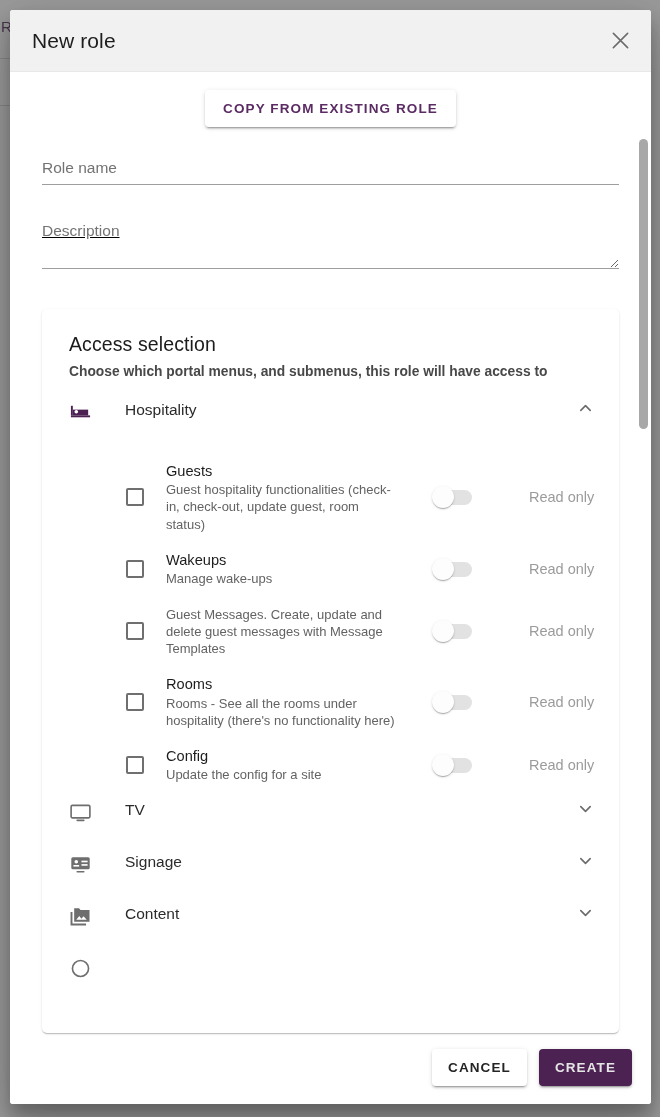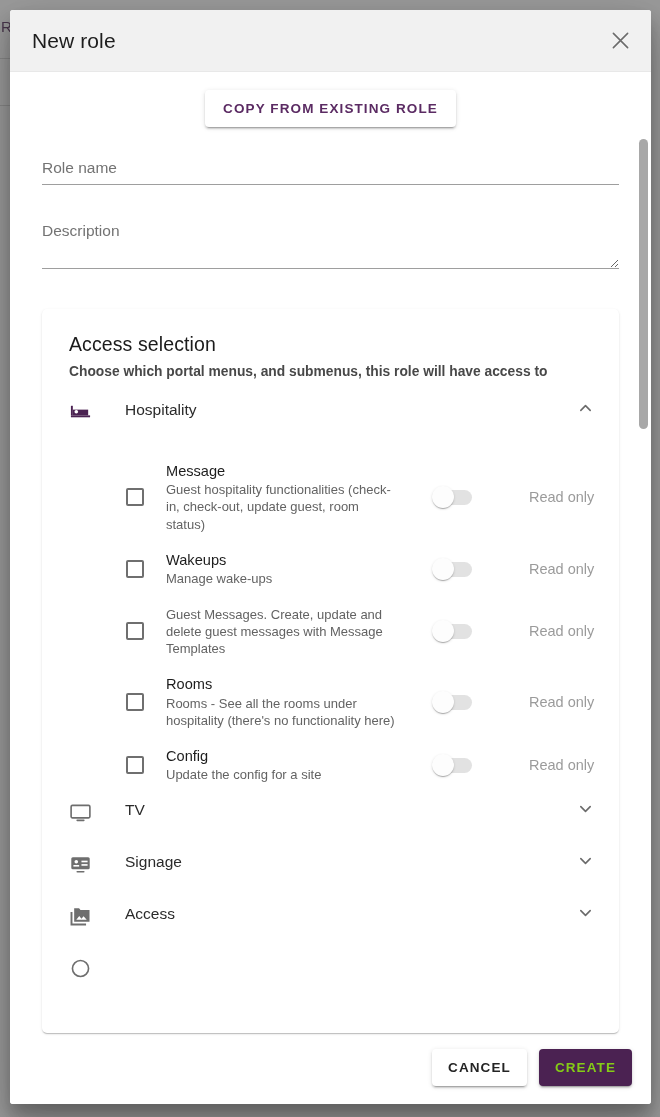--- a/index.html
+++ b/index.html
@@ -113,21 +113,21 @@
     width: 100%;
     background: transparent;
     font-family: "Liberation Sans", sans-serif;
     font-size: 15.5px;
     color: #1d1d1d;
     padding: 4px 0 7px 0;
     outline: none;
   }
   .field-line::placeholder { color: #737373; opacity: 1; }
   #role-name-field { margin-top: 6px; height: 30px; }
-  #description-wrap { margin-top: 32px; }
+  #description-wrap { margin-top: 32px; text-decoration: underline; }
   #description-field {
     resize: vertical;
     height: 52px;
     line-height: 1.25;
     display: block;
   }
 
   
   #access-card {
     margin: 40px 9px 0 9px;
@@ -240,21 +240,21 @@
     border: none;
     white-space: nowrap;
   }
   #cancel-btn {
     background: #fff; color: #242424;
     box-shadow: 0 3px 1px -2px rgba(0,0,0,.2),
                 0 2px 2px 0 rgba(0,0,0,.14),
                 0 1px 5px 0 rgba(0,0,0,.12);
   }
   #create-btn {
-    background: #4b2252; color: #84cc16;
+    background: #4b2252; color: #e5e5e5;
     box-shadow: 0 3px 1px -2px rgba(0,0,0,.2),
                 0 2px 2px 0 rgba(0,0,0,.14),
                 0 1px 5px 0 rgba(0,0,0,.12);
   }
 </style>
 </head>
 <body>
 
 <div id="page-bg">
   <span id="bg-letter">R</span>
@@ -311,21 +311,21 @@
               <path d="M3 10 L8 5 L13 10" stroke="#6b6b6b" stroke-width="1.7" fill="none" stroke-linecap="round" stroke-linejoin="round"></path>
             </svg>
           </span>
         </div>
 
         <div class="perm-list">
 
           <div class="perm-row">
             <span class="perm-check"></span>
             <div class="perm-text">
-              <div class="perm-title">Message</div>
+              <div class="perm-title">Guests</div>
               <div class="perm-desc">Guest hospitality functionalities (check-in, check-out, update guest, room status)</div>
             </div>
             <div class="perm-toggle-wrap">
               <span class="toggle">
                 <span class="knob"></span>
               </span>
               <span class="toggle-label">Read only</span>
             </div>
           </div>
 
@@ -420,21 +420,21 @@
         </div>
 
         <div class="menu-head">
           <span class="menu-icon">
             <svg width="23" height="23" viewBox="0 0 24 24" aria-hidden="true">
               <path fill="#6e6e6e" d="M1.6 7.2h2v12.2h14.2v2H1.6z"></path>
               <path fill="#6e6e6e" d="M5.4 3.4h5.1l1.5 1.8h9.4v12.4H5.4z"></path>
               <path fill="#ffffff" d="M7.6 15.4l3.1-3.9 2.3 2.9 2.2-2.7 3.3 3.7z"></path>
             </svg>
           </span>
-          <span class="menu-label">Access</span>
+          <span class="menu-label">Content</span>
           <span class="menu-chevron">
             <svg width="15" height="15" viewBox="0 0 16 16" aria-hidden="true">
               <path d="M3 6 L8 11 L13 6" stroke="#6b6b6b" stroke-width="1.7" fill="none" stroke-linecap="round" stroke-linejoin="round"></path>
             </svg>
           </span>
         </div>
 
         <div class="menu-head">
           <span class="menu-icon">
             <svg width="23" height="23" viewBox="0 0 24 24" aria-hidden="true">

